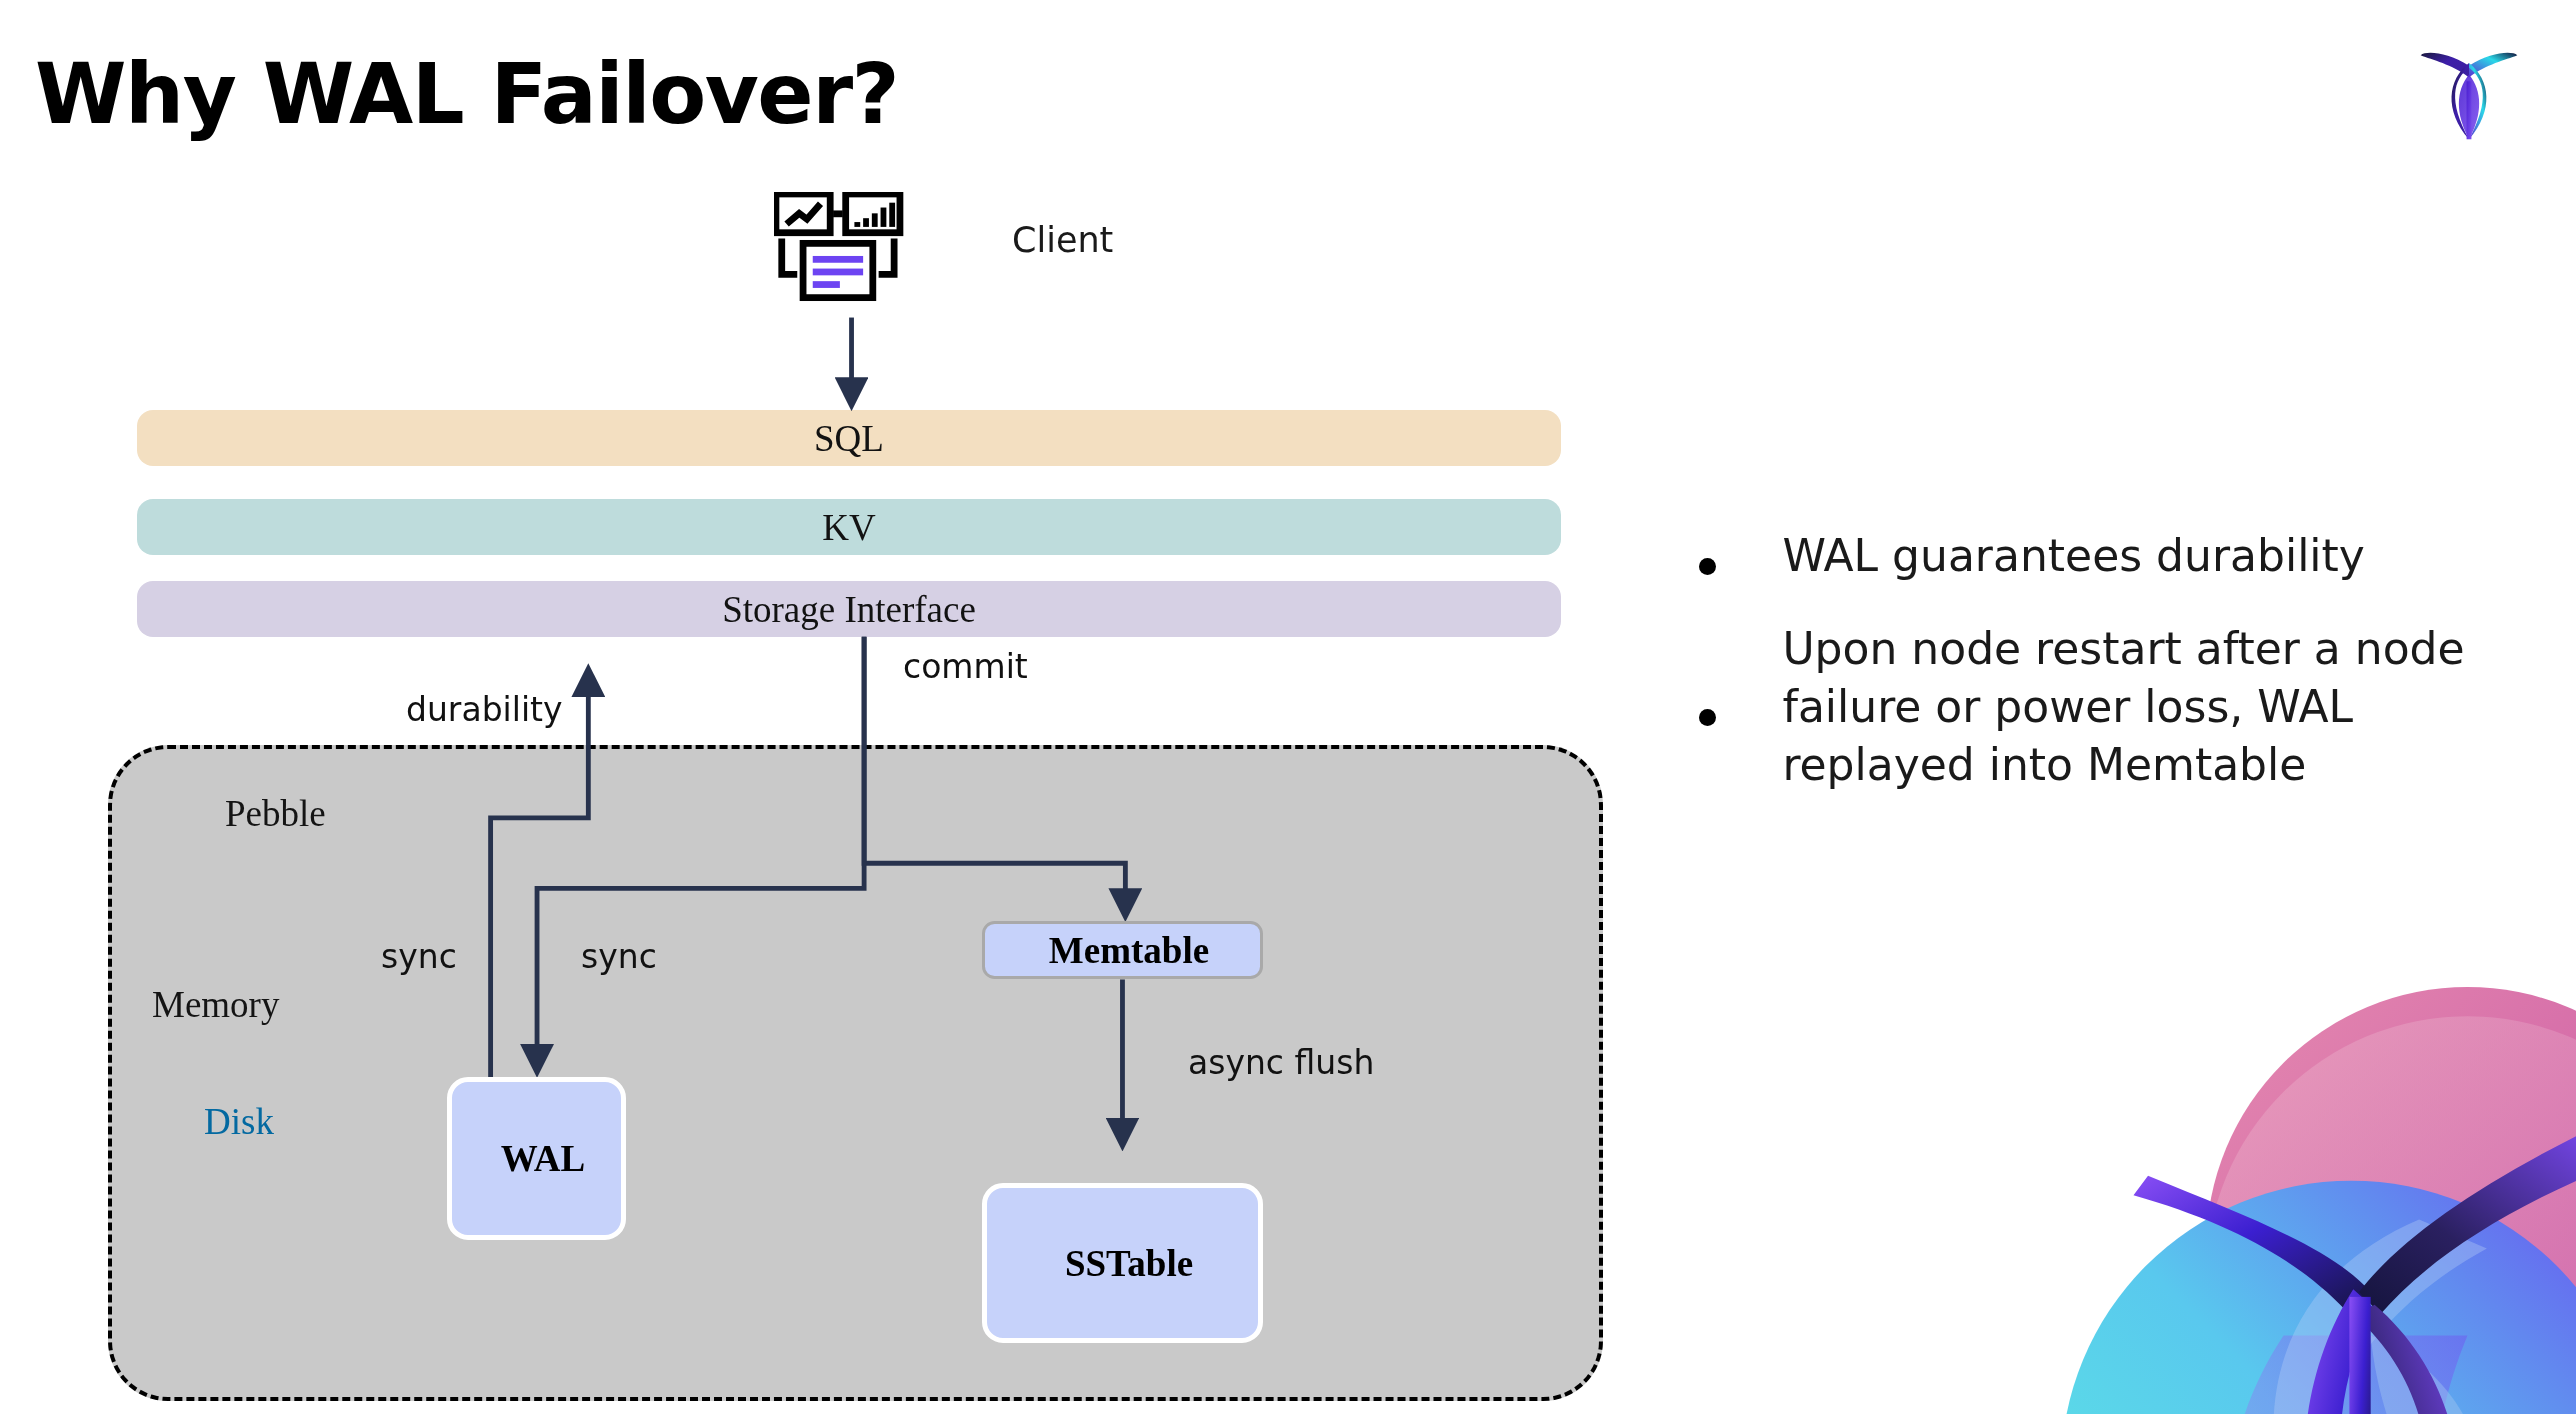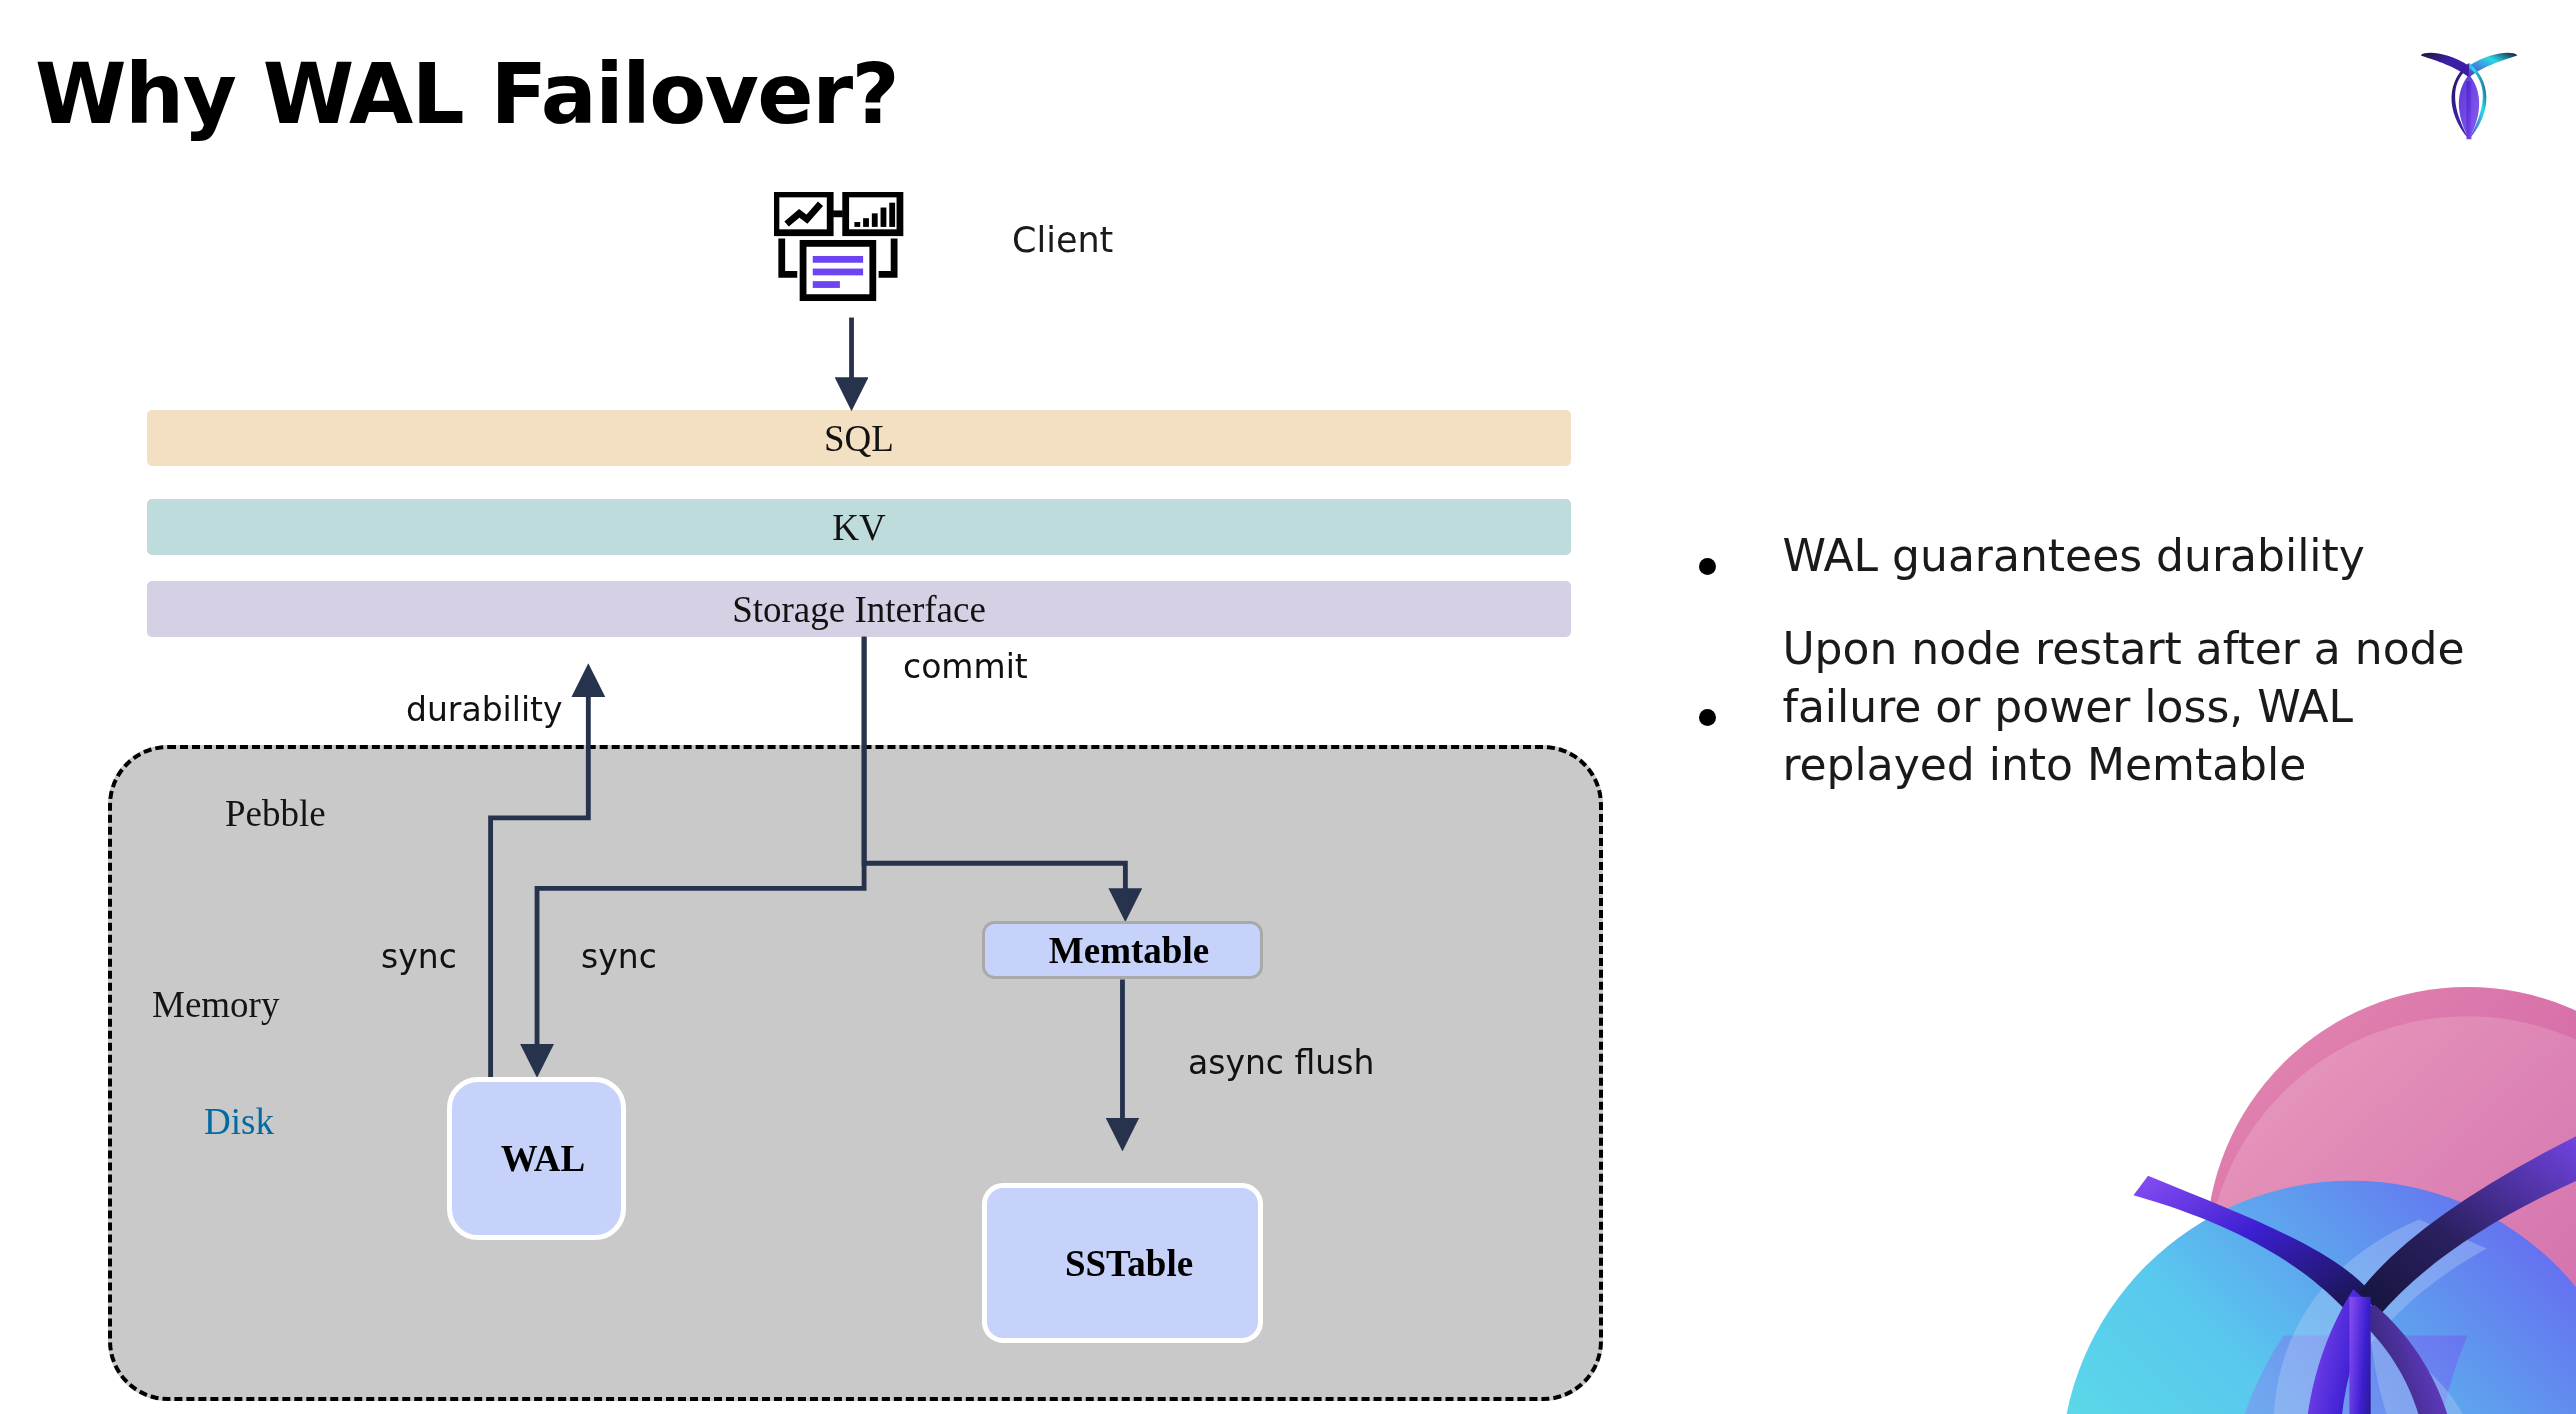--- a/index.html
+++ b/index.html
@@ -70,24 +70,24 @@
     left: 1012px;
     top: 220px;
     font-size: 35px;
     color: #1a1a1a;
     font-family: "DejaVu Sans", sans-serif;
   }
 
   
   .layer-bar {
     position: absolute;
-    left: 147px;
+    left: 137px;
     width: 1424px;
     height: 56px;
-    border-radius: 5px;
+    border-radius: 16px;
     display: flex;
     align-items: center;
     justify-content: center;
     font-family: "Liberation Serif", serif;
     font-size: 37px;
     color: #121212;
   }
   #layer-sql { top: 410px; background: #f3dfc1; }
   #layer-kv  { top: 499px; background: #bedcdc; }
   #layer-si  { top: 581px; background: #d6d0e4; }
@@ -146,21 +146,21 @@
   #box-memtable {
     left: 982px; top: 921px;
     width: 281px; height: 58px;
     border: 3.9px solid #a9a9a9;
     border-radius: 12.6px;
   }
   #box-wal {
     left: 447px; top: 1077px;
     width: 179px; height: 163px;
     border: 5.8px solid #ffffff;
-    border-radius: 31px;
+    border-radius: 21px;
   }
   #box-sstable {
     left: 982px; top: 1151px;
     width: 281px; height: 160px;
     border: 5.8px solid #ffffff;
     border-radius: 21px;
     margin-top: 32px;
   }
 
   

